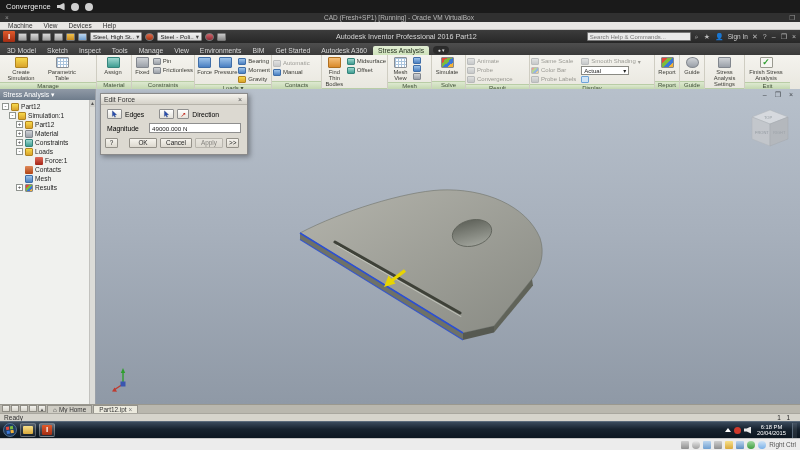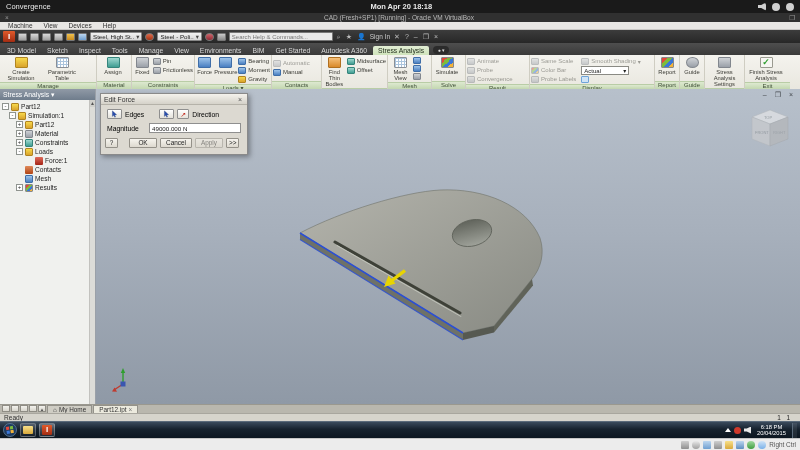--- a/index.html
+++ b/index.html
@@ -91,21 +91,20 @@
 .redarrow{color:#c22a1e;font-size:7px;line-height:7px}
 .tri-up{width:0;height:0;border-left:3px solid transparent;border-right:3px solid transparent;border-bottom:4px solid #fff}
 </style>
 </head>
 <body>
 
 <div id="screen">
 
   <div id="xfce">
     <span>Convergence</span>
-    <span class="mid">Mon Apr 20 18:18</span>
     <span class="xicon" style="clip-path:polygon(0 30%,40% 30%,100% 0,100% 100%,40% 70%,0 70%)"></span>
     <span class="xicon round"></span>
     <span class="xicon round" style="background:#cfcfcf"></span>
   </div>
 
   <div id="vtitle">
     <span style="color:#999">×</span>
     <span class="mid">CAD (Fresh+SP1) [Running] - Oracle VM VirtualBox</span>
     <span style="color:#999">❐</span>
   </div>
@@ -123,20 +122,21 @@
     <span class="qat"></span>
     <span class="qat"></span>
     <span class="qat"></span>
     <span class="qat" style="background:linear-gradient(#f0c14b,#c98a1e)"></span>
     <span class="qat" style="background:linear-gradient(#bcd6ef,#6f9fd0)"></span>
     <span class="qsel"><span>Steel, High St..</span><span class="dd">▾</span></span>
     <span class="qat" style="background:linear-gradient(#e06a4a,#a33415);border-radius:50%"></span>
     <span class="qsel"><span>Steel - Poli..</span><span class="dd">▾</span></span>
     <span class="qat" style="background:linear-gradient(#d0646a,#8f2a35);border-radius:50%"></span>
     <span class="qat" style="background:linear-gradient(#c9c9c9,#8a8a8a)"></span>
+    <span class="apptitle">Autodesk Inventor Professional 2016   Part12</span>
     <input id="isearch" placeholder="Search Help &amp; Commands..." style="">
     <span class="titleglyph">⌕</span>
     <span class="titleglyph">★</span>
     <span class="titleglyph">👤</span>
     <span style="font-size:6.5px;color:#ccc">Sign In</span>
     <span class="titleglyph">✕</span>
     <span class="titleglyph">?</span>
     <span class="titleglyph">–</span>
     <span class="titleglyph">❐</span>
     <span class="titleglyph">×</span>

